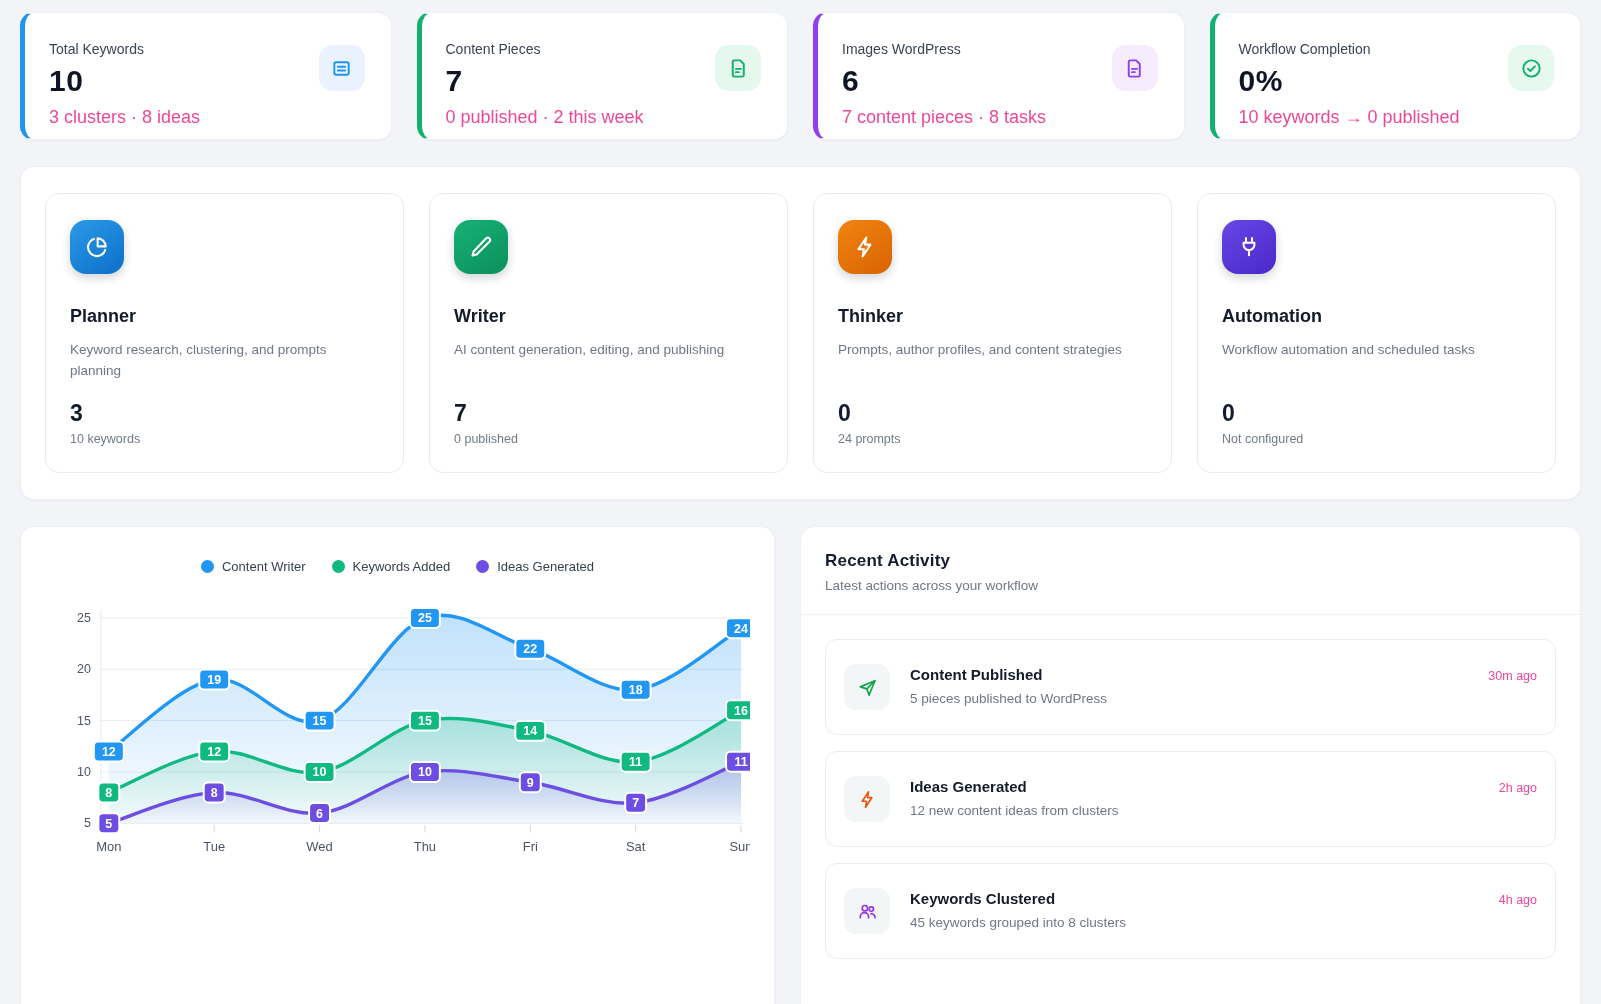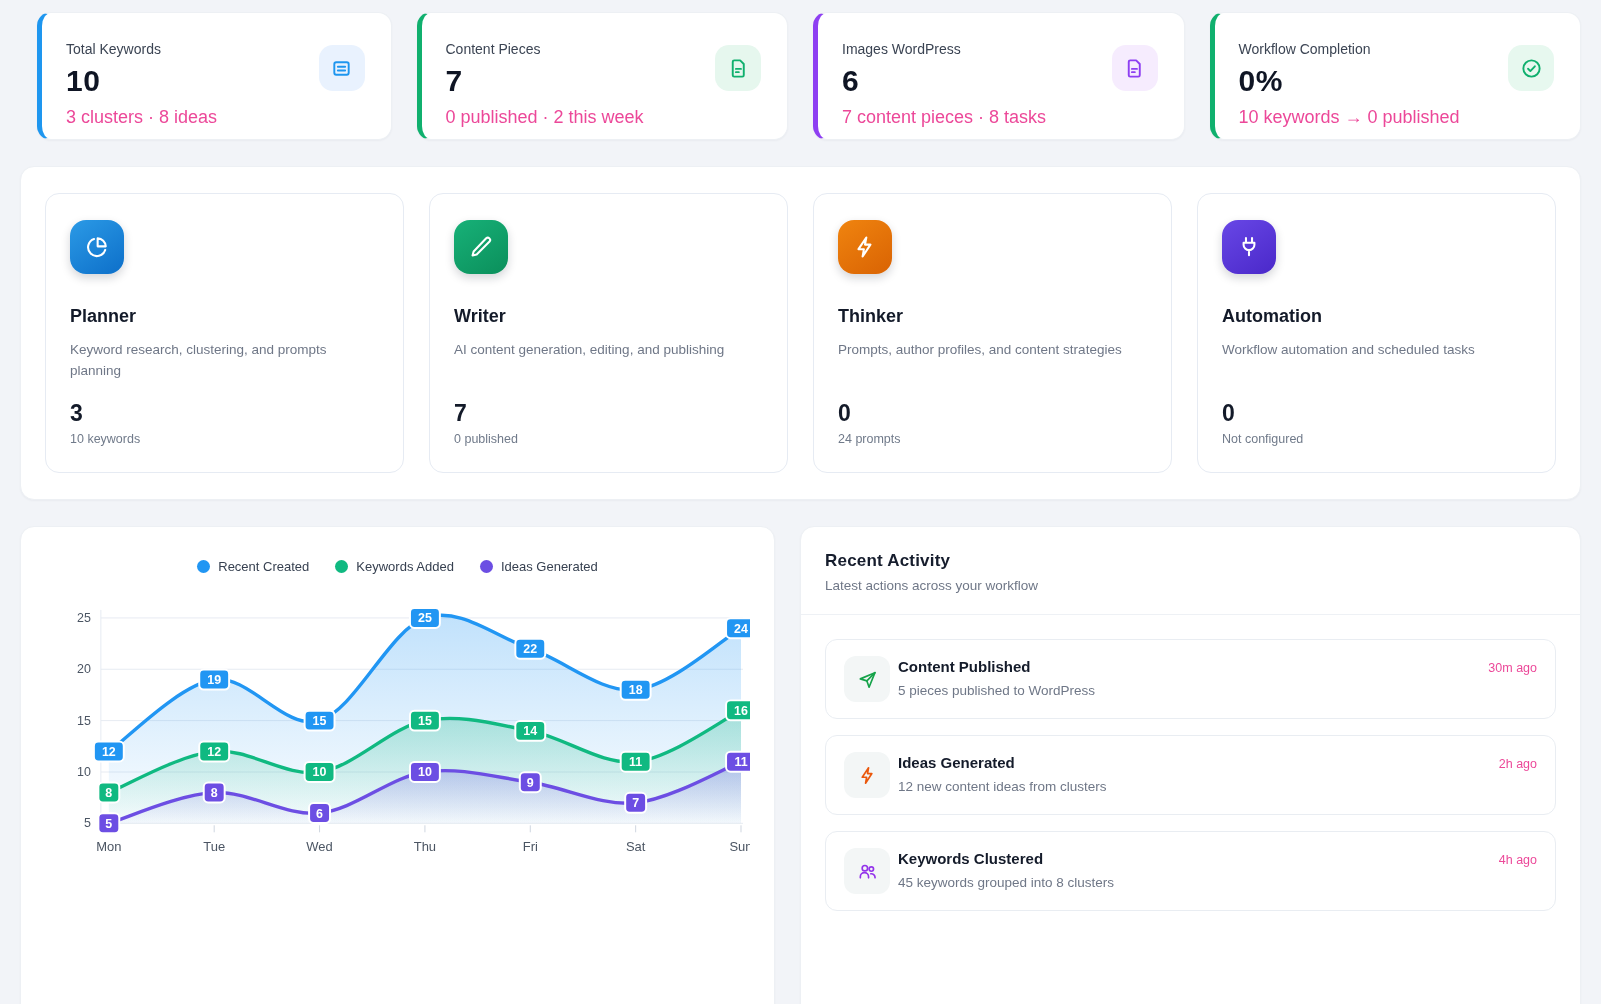--- a/index.html
+++ b/index.html
@@ -65,43 +65,43 @@
 
   .chart-wrap { padding: 16px 24px 0 24px; }
   .chart-legend { display: flex; justify-content: center; gap: 26px; margin: 16px 0 14px 0; }
   .legend-item { display: flex; align-items: center; gap: 8px; font-size: 13px; color: #374151; cursor: pointer; }
   .legend-dot { width: 13px; height: 13px; border-radius: 50%; display: inline-block; }
   #activity-chart { display: block; width: 100%; }
   #activity-chart text { font-family: "Liberation Sans", "DejaVu Sans", sans-serif; }
 
   .activity-list { padding: 24px; }
   .activity-item {
-    display: flex; gap: 8px; border: 1px solid #e9edf2; border-radius: 12px;
-    padding: 16px 18px; margin-bottom: 16px; background: #fff; cursor: pointer;
+    display: flex; gap: 20px; border: 1px solid #e9edf2; border-radius: 12px;
+    padding: 24px 18px; margin-bottom: 16px; background: #fff; cursor: pointer;
   }
   .activity-icon-badge {
     flex: 0 0 46px; width: 46px; height: 46px; border-radius: 12px; background: #f3f6f6;
     display: flex; align-items: center; justify-content: center;
   }
   .activity-icon-badge svg { width: 21px; height: 21px; stroke: currentColor; fill: none;
     stroke-width: 1.9; stroke-linecap: round; stroke-linejoin: round; }
   .activity-body { flex: 1; padding-top: 2px; }
   .activity-title-row { display: flex; justify-content: space-between; align-items: baseline; }
   .activity-title { font-size: 15px; font-weight: 700; color: #141b2a; }
   .activity-time { font-size: 12.5px; color: #ec4899; }
   .activity-desc { font-size: 13.5px; color: #6f7787; margin-top: 8px; }
 </style>
 </head>
 <body>
 
 <div class="page">
 
   <div class="stats-grid">
 
-    <div class="stat-card" style="border-left-color: rgb(30, 150, 239); margin-left: 17px;">
+    <div class="stat-card" style="border-left-color: rgb(30, 150, 239);">
       <div class="stat-label">Total Keywords</div>
       <div class="stat-value">10</div>
       <div class="stat-sub">3 clusters · 8 ideas</div>
       <div class="stat-icon-badge" style="color: rgb(30, 150, 239); background: rgb(233, 242, 254);">
         <svg viewBox="0 0 24 24">
             <rect x="4.5" y="5.5" width="15" height="13" rx="2"></rect>
             <line x1="8.2" y1="10.2" x2="15.8" y2="10.2"></line>
             <line x1="8.2" y1="14" x2="15.8" y2="14"></line>
           </svg>
       </div>
@@ -200,21 +200,21 @@
     </div>
   </div>
 
   <div class="bottom-grid">
 
     <div class="panel">
       <div class="chart-wrap">
         <div class="chart-legend" id="chart-legend">
             <span class="legend-item">
               <span class="legend-dot" style="background: rgb(33, 150, 243);"></span>
-              <span>Recent Created</span>
+              <span>Content Writer</span>
             </span>
             <span class="legend-item">
               <span class="legend-dot" style="background: rgb(16, 185, 129);"></span>
               <span>Keywords Added</span>
             </span>
             <span class="legend-item">
               <span class="legend-dot" style="background: rgb(108, 78, 227);"></span>
               <span>Ideas Generated</span>
             </span>
           </div>

